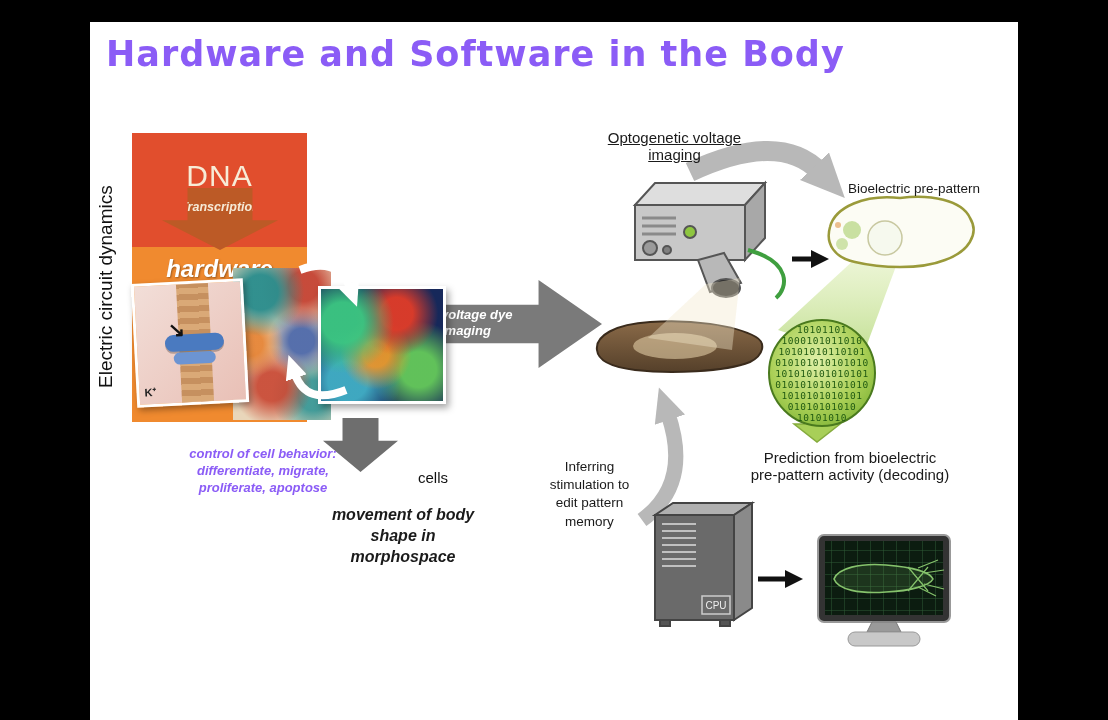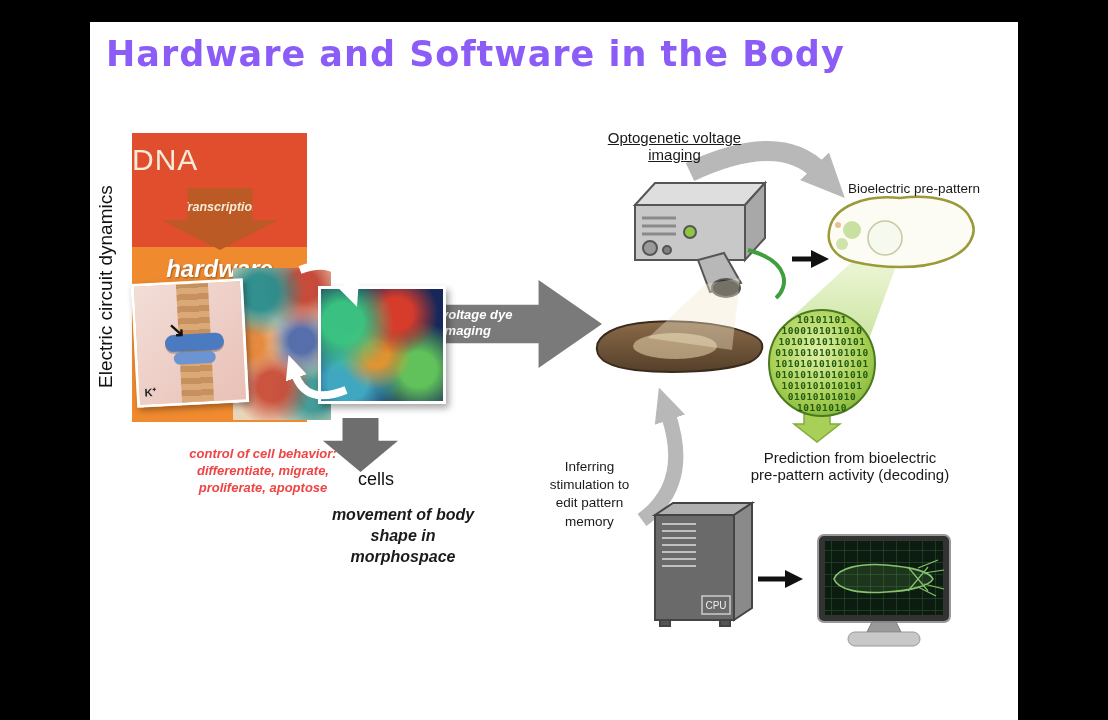--- a/index.html
+++ b/index.html
@@ -19,21 +19,21 @@
   .axis-label{
     left:2px;top:112px;width:28px;height:305px;
     writing-mode:vertical-rl;transform:rotate(180deg);
     display:flex;align-items:center;justify-content:center;
     font-size:19px;color:#111;
   }
   
   .panel{z-index:1;}
   .hw-panel{left:42px;top:111px;width:175px;height:289px;background:#f08a2f;position:absolute;}
   .dna-box{position:absolute;left:0;top:0;width:100%;height:114px;background:#e14e2d;}
-  .dna-text{position:absolute;left:0;top:10px;width:100%;text-align:left;font-size:30px;color:#f7ecd7;letter-spacing:1px;}
+  .dna-text{position:absolute;left:0;top:26px;width:100%;text-align:center;font-size:30px;color:#f7ecd7;letter-spacing:1px;}
   .down-arrow{position:absolute;clip-path:polygon(22% 0,78% 0,78% 52%,100% 52%,50% 100%,0 52%,22% 52%);}
   .transcription-arrow{left:30px;top:55px;width:116px;height:62px;background:#bc5a26;}
   .arrow-label{position:absolute;left:0;width:100%;text-align:center;font-style:italic;font-weight:bold;color:#f6ead6;}
   .transcription-label{top:12px;font-size:12.5px;}
   .hw-word,.sw-word{position:absolute;left:0;top:122px;width:100%;text-align:center;font-size:24px;font-weight:bold;font-style:italic;color:#fff;text-shadow:1px 1px 2px rgba(0,0,0,0.35);}
   .sw-panel{left:220px;top:111px;width:172px;height:289px;position:absolute;
     background:linear-gradient(180deg,#2d9e4a 0%,#55ad43 35%,#8dc63f 68%,#a6ce3d 100%);}
   .sw-inputs{position:absolute;left:0;top:7px;width:100%;text-align:center;font-size:12.5px;font-weight:bold;color:#fff;line-height:1.25;}
   .modulated-arrow{left:28px;top:56px;width:116px;height:66px;background:#1e7c3b;}
   .modulated-label{top:5px;font-size:12px;line-height:1.15;color:#e9f5d8;}
@@ -71,30 +71,30 @@
   .voltage-label{position:absolute;left:6px;top:27px;width:102px;text-align:left;
     font-size:13px;font-weight:bold;font-style:italic;color:#fff;line-height:1.2;}
   .cells-arrow{left:233px;top:396px;width:75px;height:54px;z-index:0;background:#6e6e6e;
     clip-path:polygon(26% 0,74% 0,74% 42%,100% 42%,50% 100%,0 42%,26% 42%);}
   
   .optogenetic{left:492px;top:107px;width:185px;text-align:center;font-size:15px;z-index:6;text-decoration:underline;}
   .bioelectric{left:758px;top:153px;width:170px;font-size:13.5px;white-space:nowrap;z-index:6;margin-top:6px;}
   .prediction{left:615px;top:427px;width:290px;text-align:center;font-size:15px;z-index:6;}
   .inferring{left:432px;top:436px;width:135px;text-align:center;font-size:13.5px;line-height:1.35;z-index:6;}
   
-  .control-text{left:88px;top:424px;width:170px;text-align:center;color:#ef4444;
+  .control-text{left:88px;top:424px;width:170px;text-align:center;color:#8b5cf6;
     font-weight:bold;font-style:italic;font-size:13px;line-height:1.3;z-index:6;}
-  .cells-word{left:268px;top:447px;width:90px;text-align:left;font-size:18px;color:#111;z-index:6;}
+  .cells-word{left:268px;top:447px;width:90px;text-align:right;font-size:15px;color:#111;z-index:6;}
   .morphospace{left:228px;top:483px;width:170px;text-align:center;font-weight:bold;font-style:italic;font-size:16px;line-height:1.3;z-index:6;}
   
-  .binary-circle{left:678px;top:287px;width:108px;height:108px;border-radius:50%;z-index:5;
+  .binary-circle{left:678px;top:297px;width:108px;height:108px;border-radius:50%;z-index:5;
     border:2px solid #4a7a1e;box-sizing:border-box;
     background:radial-gradient(circle at 45% 38%, #e0f0a8 0%, #a9cf55 55%, #86b83c 80%, #6f9e2f 100%);
     display:flex;align-items:center;justify-content:center;text-align:center;
-    font-family:"DejaVu Sans Mono", monospace;font-size:9.5px;line-height:11px;font-weight:bold;
+    font-family:"DejaVu Sans Mono", monospace;font-size:9.5px;line-height:11px;font-weight:normal;
     color:#215b12;letter-spacing:0.5px;}
   .overlay-svg{position:absolute;left:0;top:0;width:928px;height:698px;z-index:4;pointer-events:none;}
 </style>
 </head>
 <body>
 
 <div class="slide">
 
   <div class="abs slide-title">Hardware and Software in the Body</div>
 

